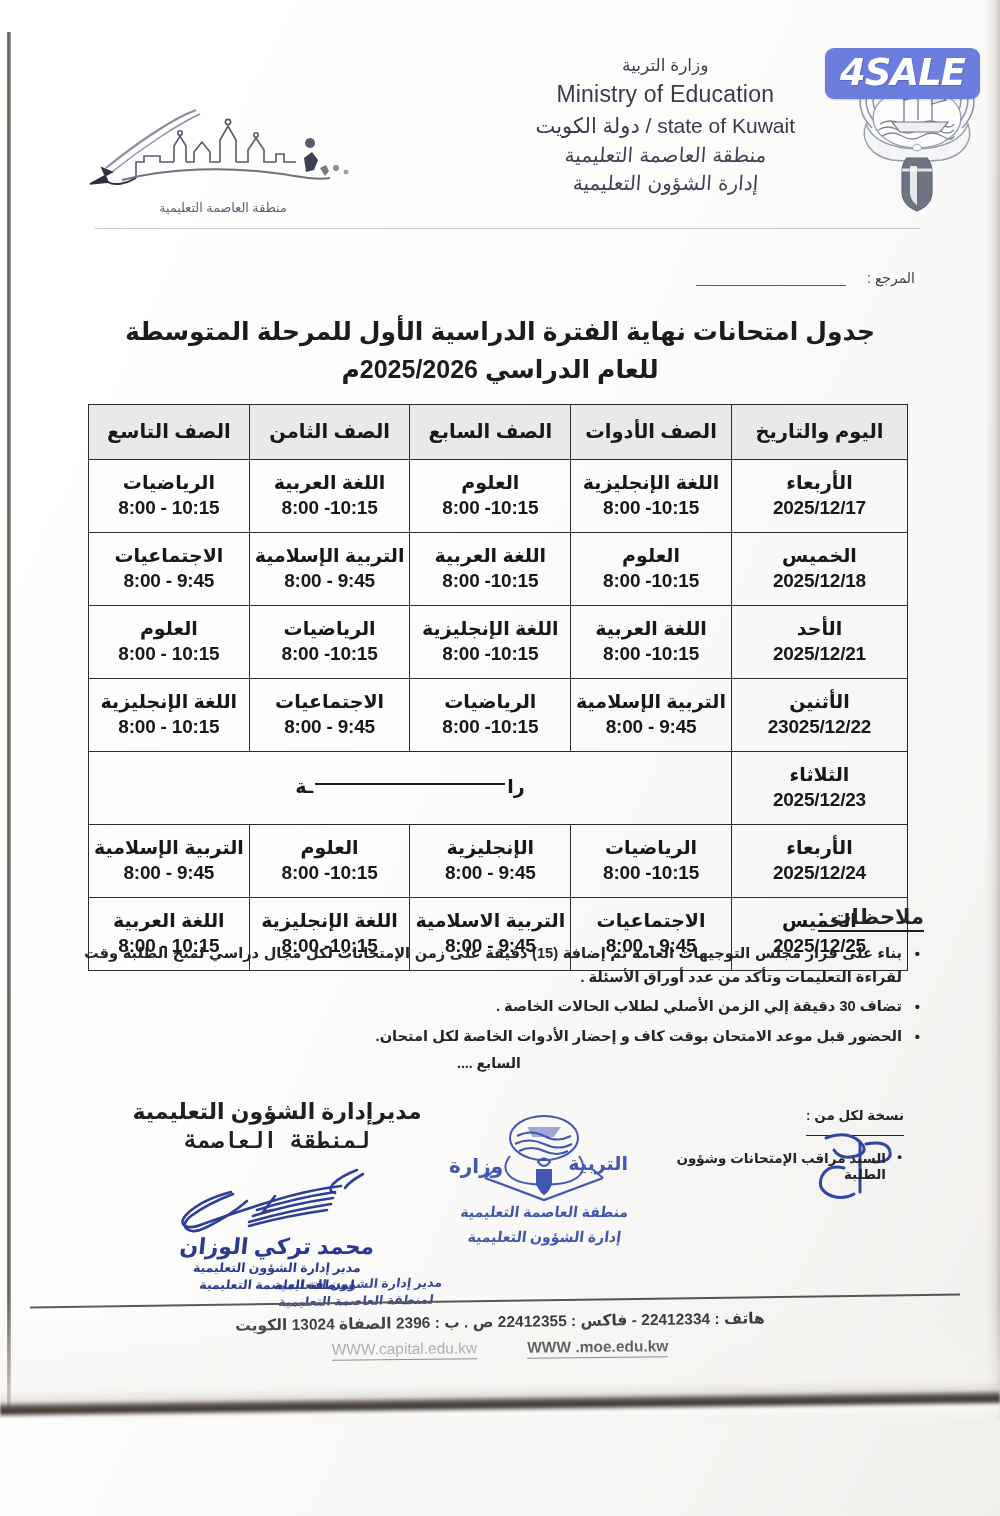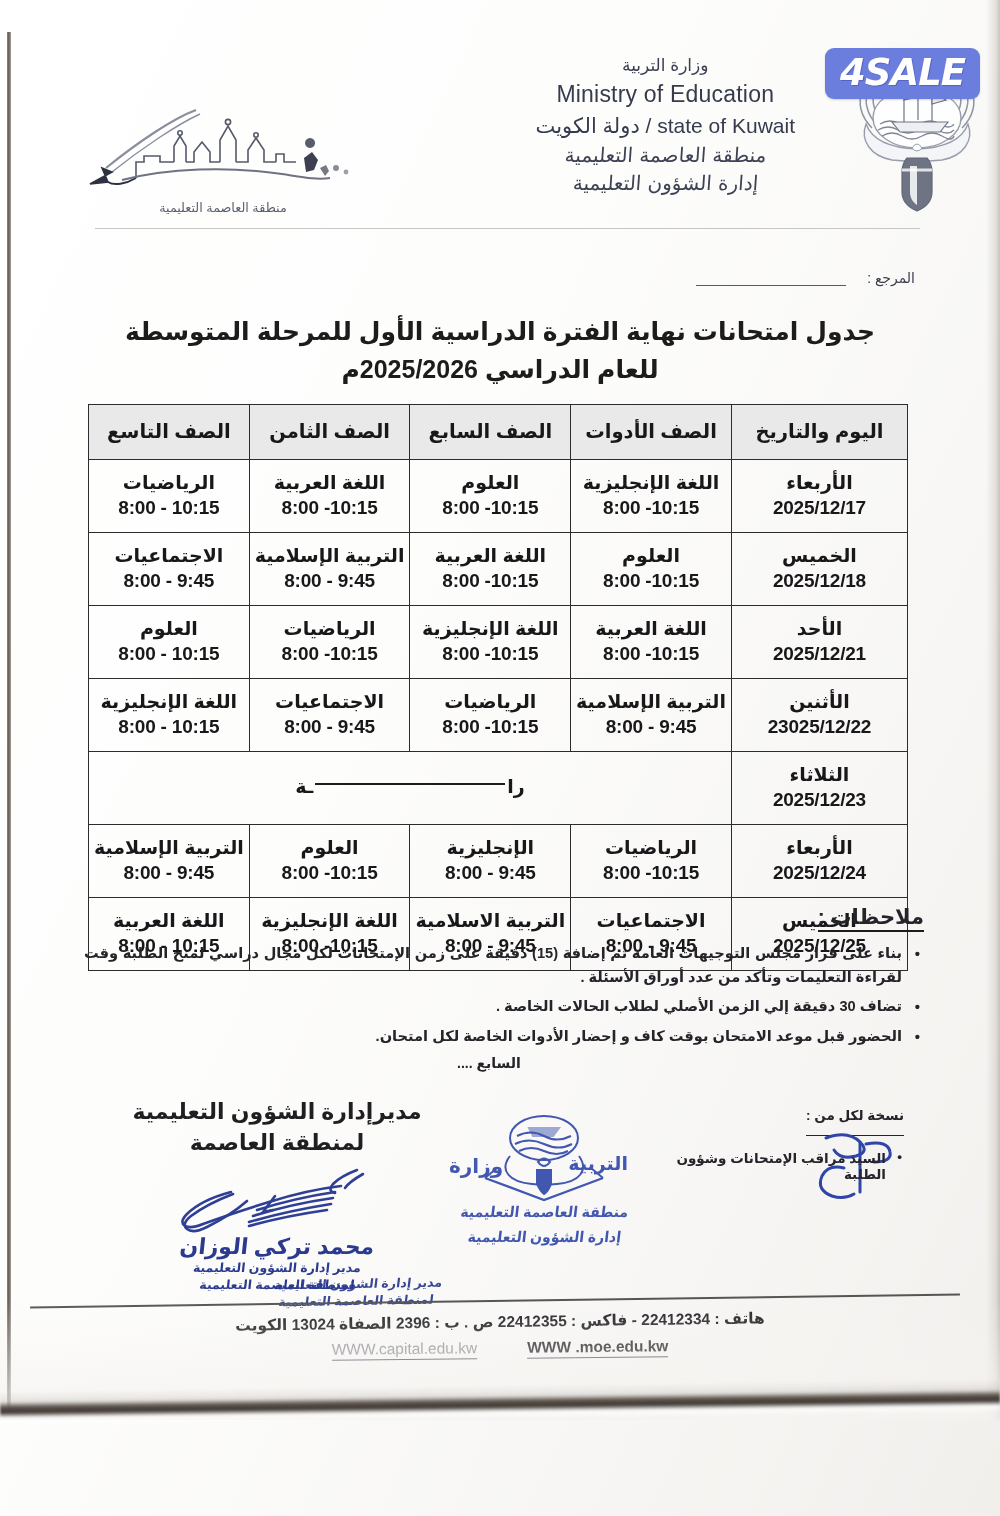--- a/index.html
+++ b/index.html
@@ -281,21 +281,21 @@
     left: 112px; top: 1096px;
     width: 330px;
     text-align: center;
     color: #1f1f22;
   }
   .sig-title {
     font-size: 22px;
     font-weight: bold;
     line-height: 1.42;
   }
-  .sig-title .sl2 { display: block; }
+  .sig-title .sl2 { display: block; font-family: Liberation Mono, monospace; }
   .sig-scribble {
     height: 74px;
     margin-top: 2px;
     position: relative;
   }
   .sig-name {
     font-size: 22px;
     font-weight: bold;
     color: #2b3a8f;
     letter-spacing: -.3px;

